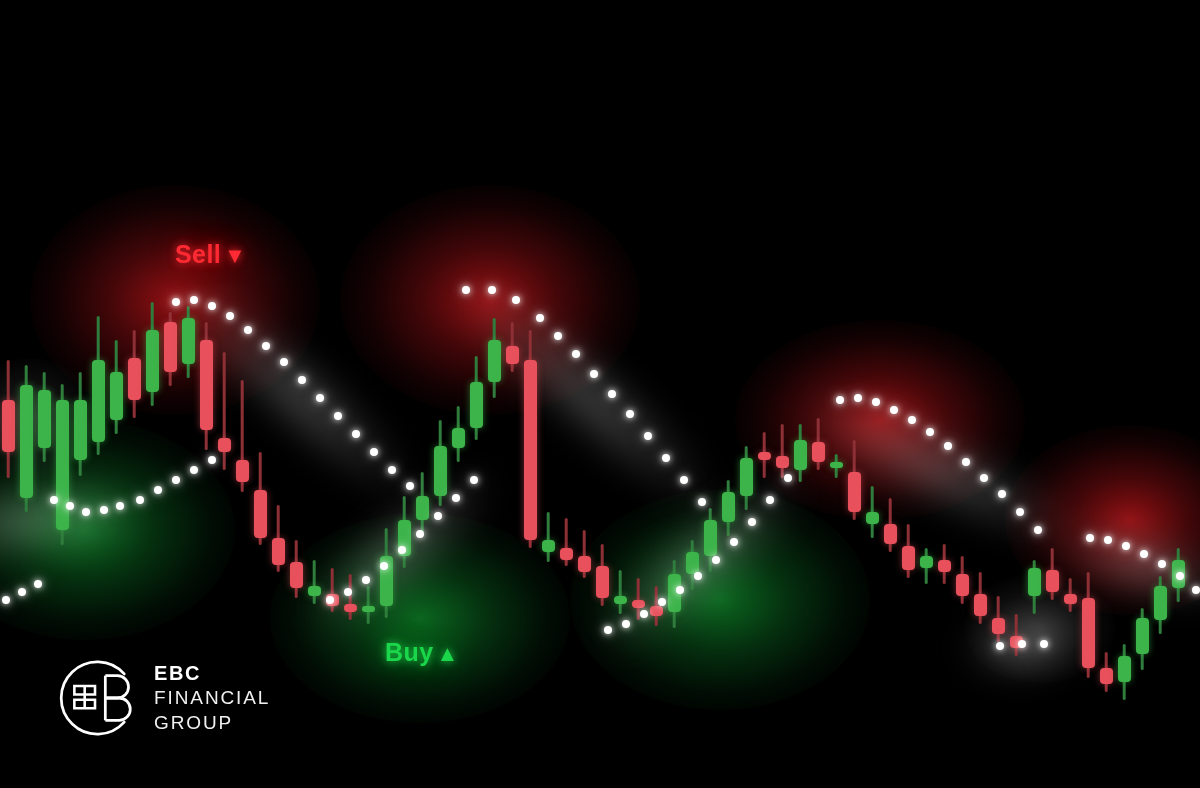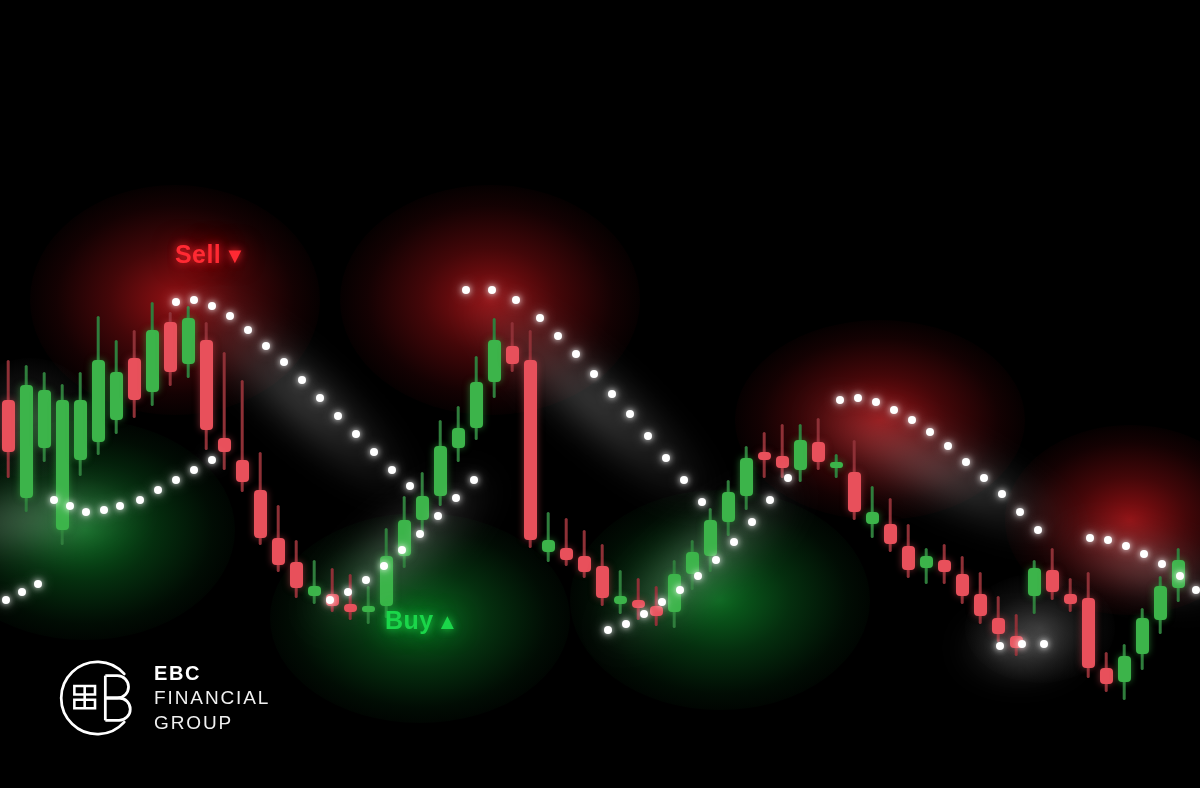--- a/index.html
+++ b/index.html
@@ -448,21 +448,21 @@
         <div class="sar" style="left: 1158px; top: 560px;"></div>
         <div class="sar" style="left: 1176px; top: 572px;"></div>
         <div class="sar" style="left: 1192px; top: 586px;"></div>
       </div>
   </div>
 
 
   <div id="sell-label" class="signal" style="left: 175px; top: 240px;">
     <span>Sell</span><span class="arrow">▼</span>
   </div>
-  <div id="buy-label" class="signal" style="left: 385px; top: 606px;">
+  <div id="buy-label" class="signal" style="left: 385px; top: 638px;">
     <span>Buy</span><span class="arrow">▲</span>
   </div>
 
   <div id="logo">
     <svg id="logo-mark" viewBox="0 0 100 100" fill="none">
       <path d="M84 22 A42 42 0 1 0 84 78" stroke="#ffffff" stroke-width="3.2" fill="none" stroke-linecap="round"></path>
       <path d="M62 24 L62 76" stroke="#ffffff" stroke-width="3.2" fill="none"></path>
       <path d="M62 24 L76 24 A13 13 0 0 1 76 50 L62 50" stroke="#ffffff" stroke-width="3.2" fill="none"></path>
       <path d="M62 50 L78 50 A13 13 0 0 1 78 76 L62 76" stroke="#ffffff" stroke-width="3.2" fill="none"></path>
       <path d="M26 36 L50 36 L50 46 L26 46 Z" stroke="#ffffff" stroke-width="3" fill="none"></path>

